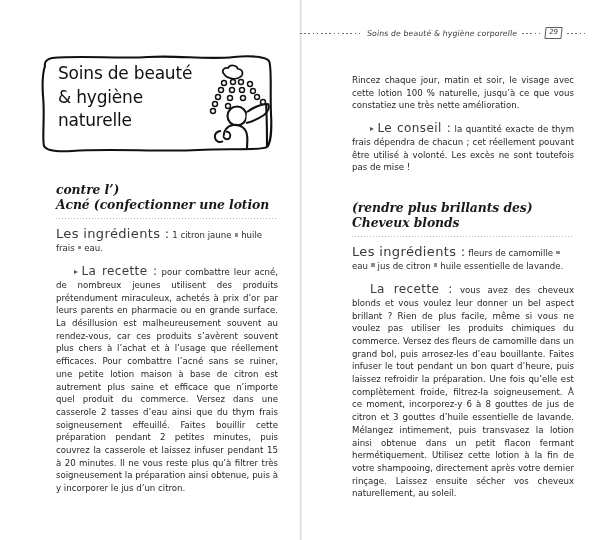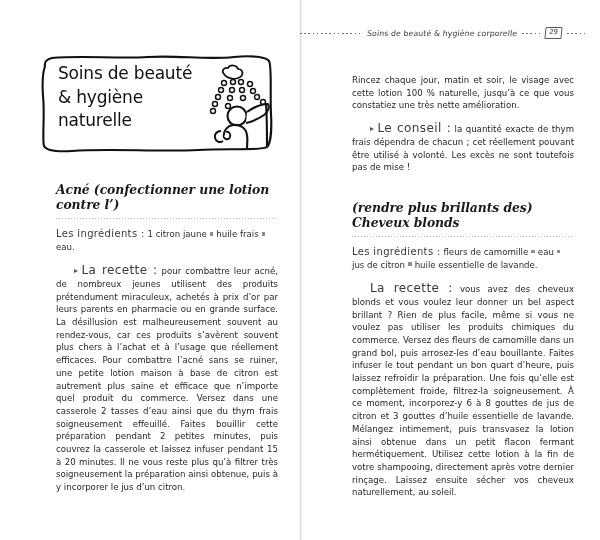--- a/index.html
+++ b/index.html
@@ -131,21 +131,21 @@
   
   .ingredients {
     font-family: "DejaVu Sans", sans-serif;
     font-size: 8.6px;
     line-height: 12.6px;
     color: #2c2c2c;
     text-align: left;
     margin-bottom: 11px;
   }
   .smallcaps {
-    font-size: 10px;
+    font-size: 13px;
     letter-spacing: 0.35px;
     color: #3a3a3a;
   }
   .sq {
     display: inline-block;
     width: 3.6px;
     height: 3.6px;
     background: #8e8e8e;
     vertical-align: 1.5px;
     margin: 0 3px;
@@ -245,22 +245,22 @@
     <div class="chapter-title">
       <span class="ln">Soins de beauté</span>
       <span class="ln">&amp; hygiène</span>
       <span class="ln">naturelle</span>
     </div>
   </div>
 
   <div class="col col-left">
 
     <div class="recipe-head">
+      <span class="ln">contre l’)</span>
       <span class="ln">Acné (confectionner une lotion</span>
-      <span class="ln">contre l’)</span>
     </div>
 
     <div class="dotted-rule"></div>
 
     <div class="ingredients">
       <span class="smallcaps">Les ingrédients :</span>
       <span>1 citron jaune</span><span class="sq"></span><span>huile frais</span><span class="sq"></span><span>eau.</span>
     </div>
 
     <p class="para indent"><span class="tri"></span><span class="label-sc">La recette :</span> <span>pour combattre leur acné, de nombreux jeunes utilisent des produits prétendument miraculeux, achetés à prix d’or par leurs parents en pharmacie ou en grande surface. La désillusion est malheureusement souvent au rendez-vous, car ces produits s’avèrent souvent plus chers à l’achat et à l’usage que réellement efficaces. Pour combattre l’acné sans se ruiner, une petite lotion maison à base de citron est autrement plus saine et efficace que n’importe quel produit du commerce. Versez dans une casserole 2 tasses d’eau ainsi que du thym frais soigneusement effeuillé. Faites bouillir cette préparation pendant 2 petites minutes, puis couvrez la casserole et laissez infuser pendant 15 à 20 minutes. Il ne vous reste plus qu’à filtrer très soigneusement la préparation ainsi obtenue, puis à y incorporer le jus d’un citron.</span></p>

